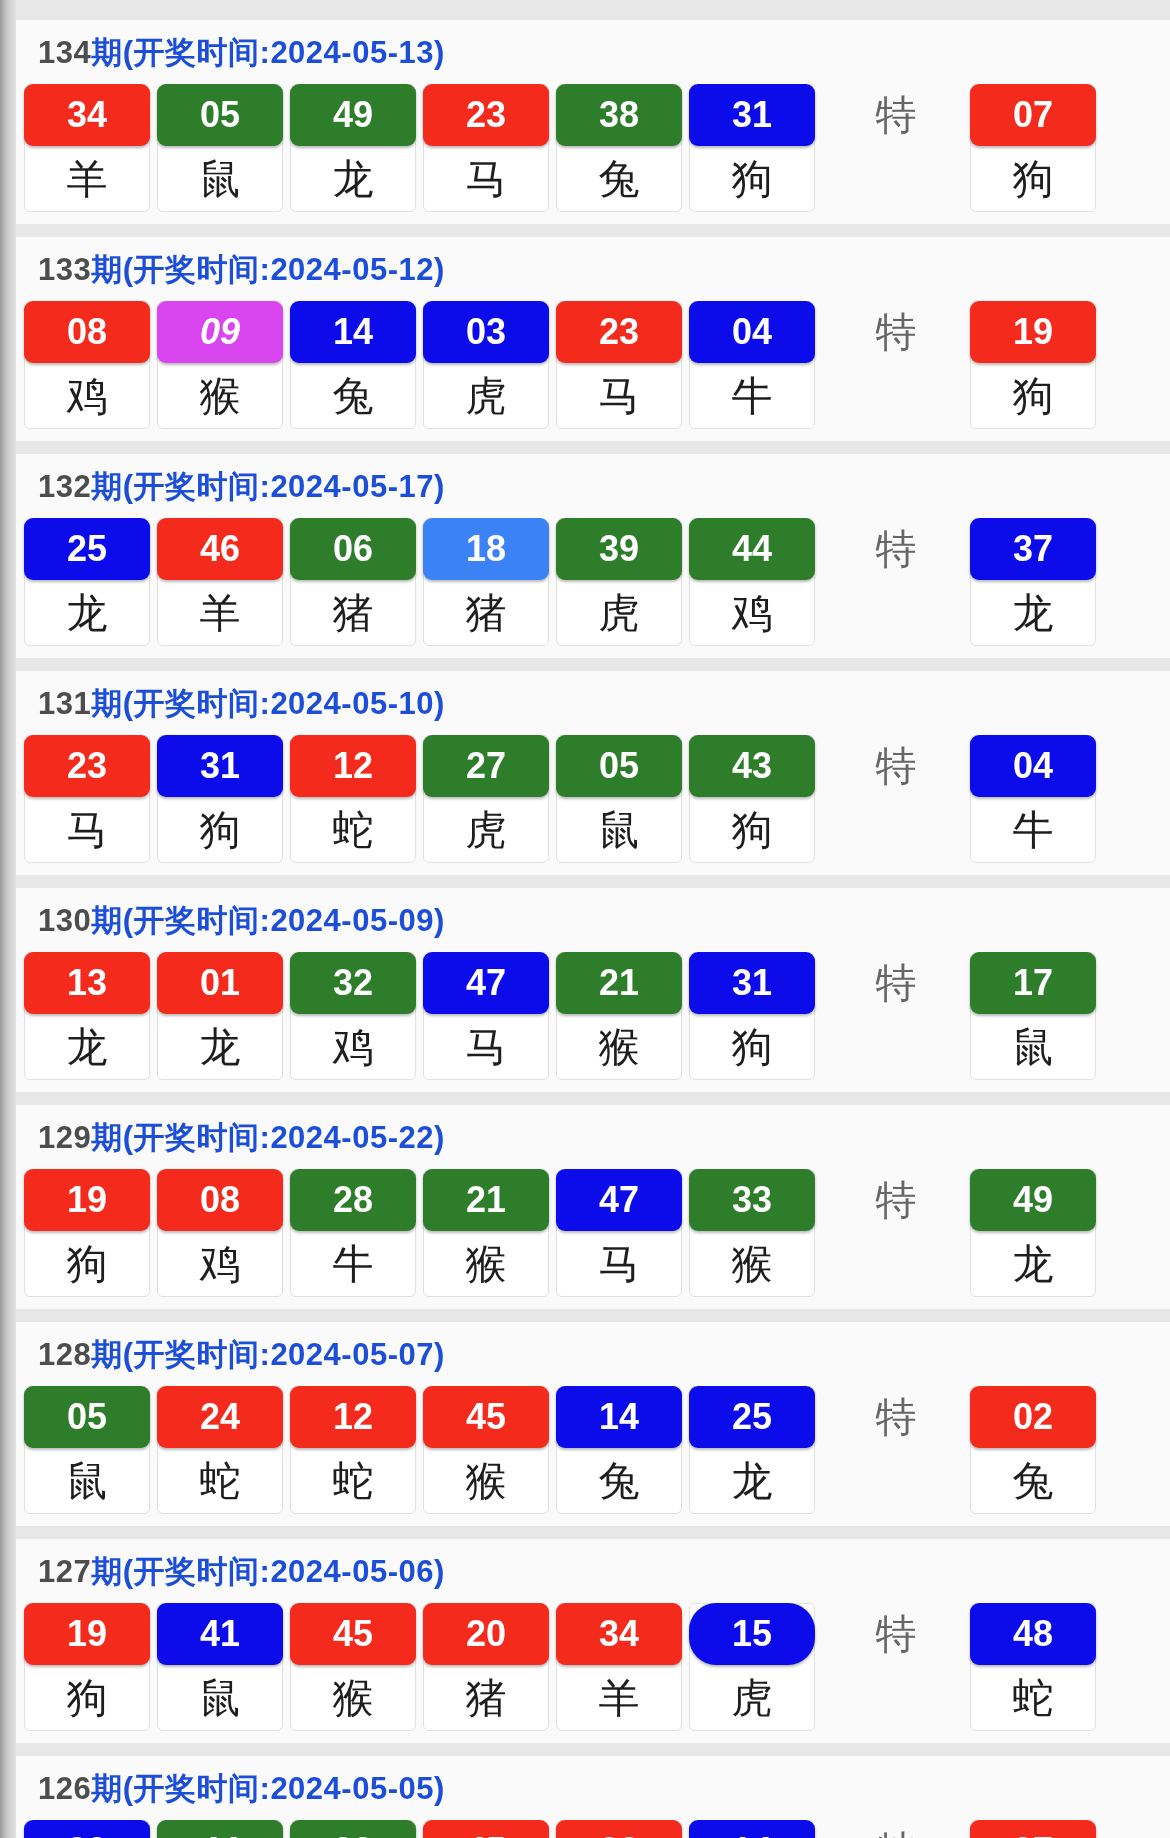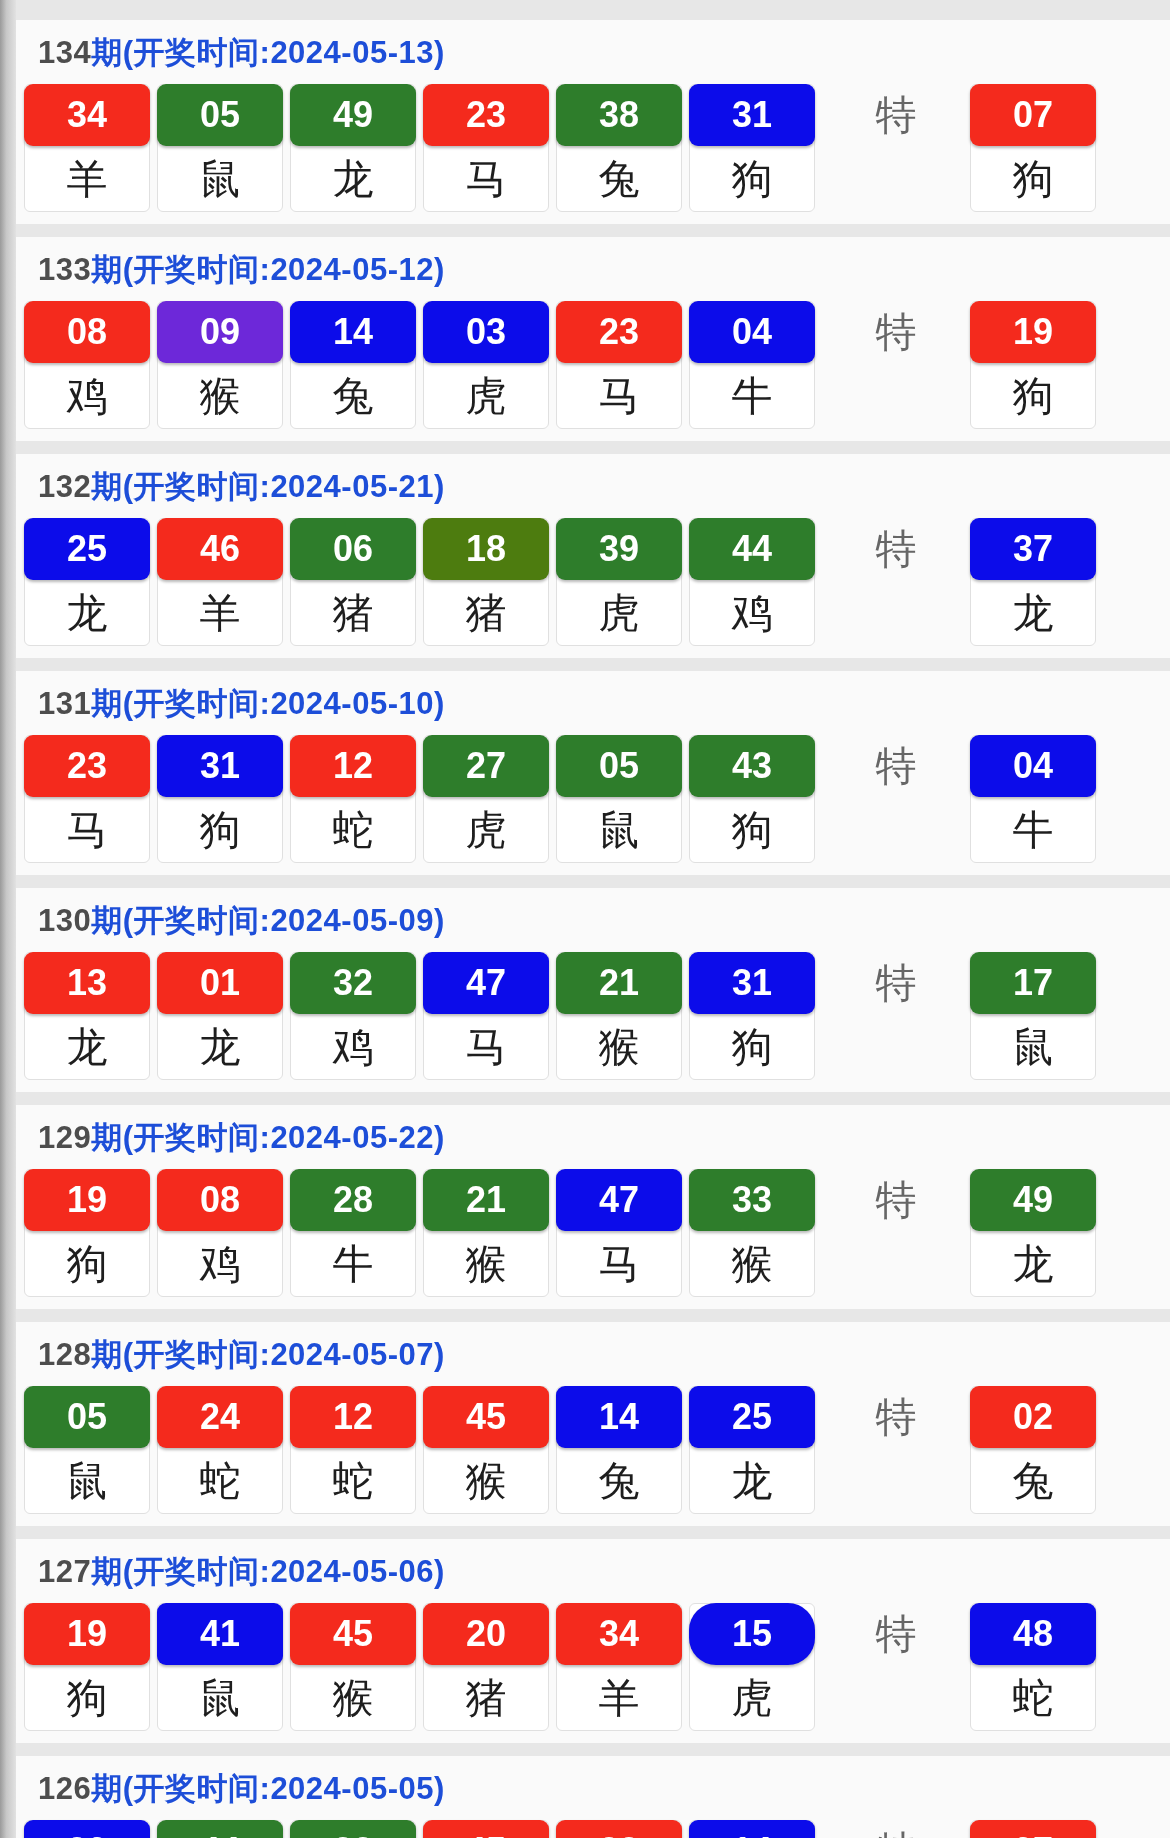--- a/index.html
+++ b/index.html
@@ -124,21 +124,21 @@
   <section class="group">
     <div class="group-header"><span class="period">133</span><span class="suffix">期(开奖时间:2024-05-12)</span></div>
     <div class="balls-row">
 
   <div class="cell">
     <div class="num" style="background: rgb(244, 42, 29);">08</div>
     <div class="zodiac">鸡</div>
   </div>
 
   <div class="cell">
-    <div class="num" style="background: #6d28d9;">09</div>
+    <div class="num" style="background: #d946ef; font-style: italic;">09</div>
     <div class="zodiac">猴</div>
   </div>
 
   <div class="cell">
     <div class="num" style="background: rgb(12, 12, 234);">14</div>
     <div class="zodiac">兔</div>
   </div>
 
   <div class="cell">
     <div class="num" style="background: rgb(12, 12, 234);">03</div>
@@ -158,40 +158,40 @@
 
   <div class="cell special">
     <div class="num" style="background: rgb(244, 42, 29);">19</div>
     <div class="zodiac">狗</div>
   </div>
 <div class="filler"></div>
     </div>
   </section>
 
   <section class="group">
-    <div class="group-header"><span class="period">132</span><span class="suffix">期(开奖时间:2024-05-21)</span></div>
+    <div class="group-header"><span class="period">132</span><span class="suffix">期(开奖时间:2024-05-17)</span></div>
     <div class="balls-row">
 
   <div class="cell">
     <div class="num" style="background: rgb(12, 12, 234);">25</div>
     <div class="zodiac">龙</div>
   </div>
 
   <div class="cell">
     <div class="num" style="background: rgb(244, 42, 29);">46</div>
     <div class="zodiac">羊</div>
   </div>
 
   <div class="cell">
     <div class="num" style="background: rgb(46, 125, 43);">06</div>
     <div class="zodiac">猪</div>
   </div>
 
   <div class="cell">
-    <div class="num" style="background: #4d7c0f;">18</div>
+    <div class="num" style="background: #3b82f6;">18</div>
     <div class="zodiac">猪</div>
   </div>
 
   <div class="cell">
     <div class="num" style="background: rgb(46, 125, 43);">39</div>
     <div class="zodiac">虎</div>
   </div>
 
   <div class="cell">
     <div class="num" style="background: rgb(46, 125, 43);">44</div>

